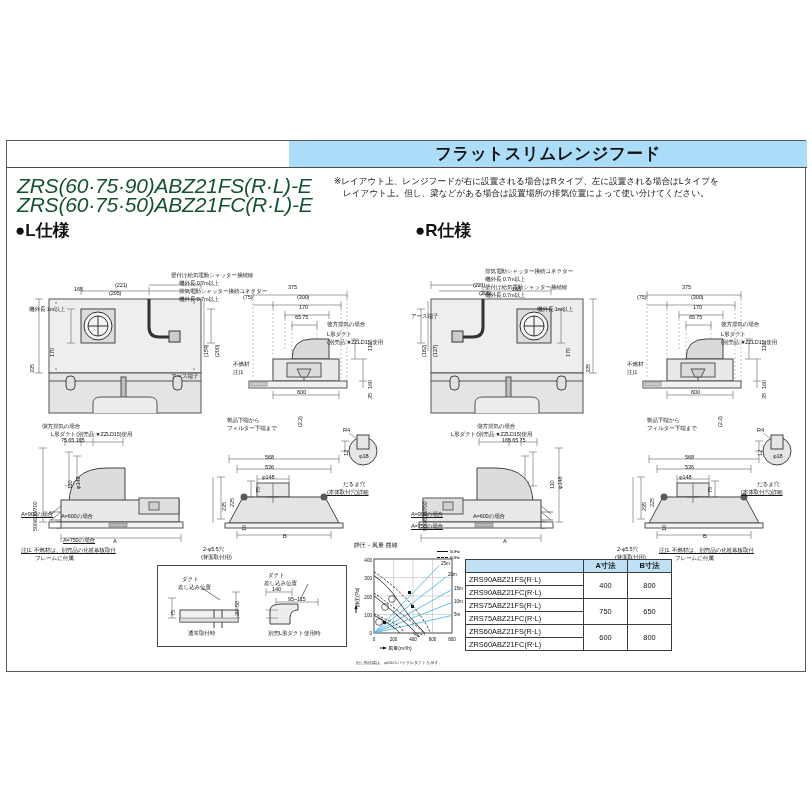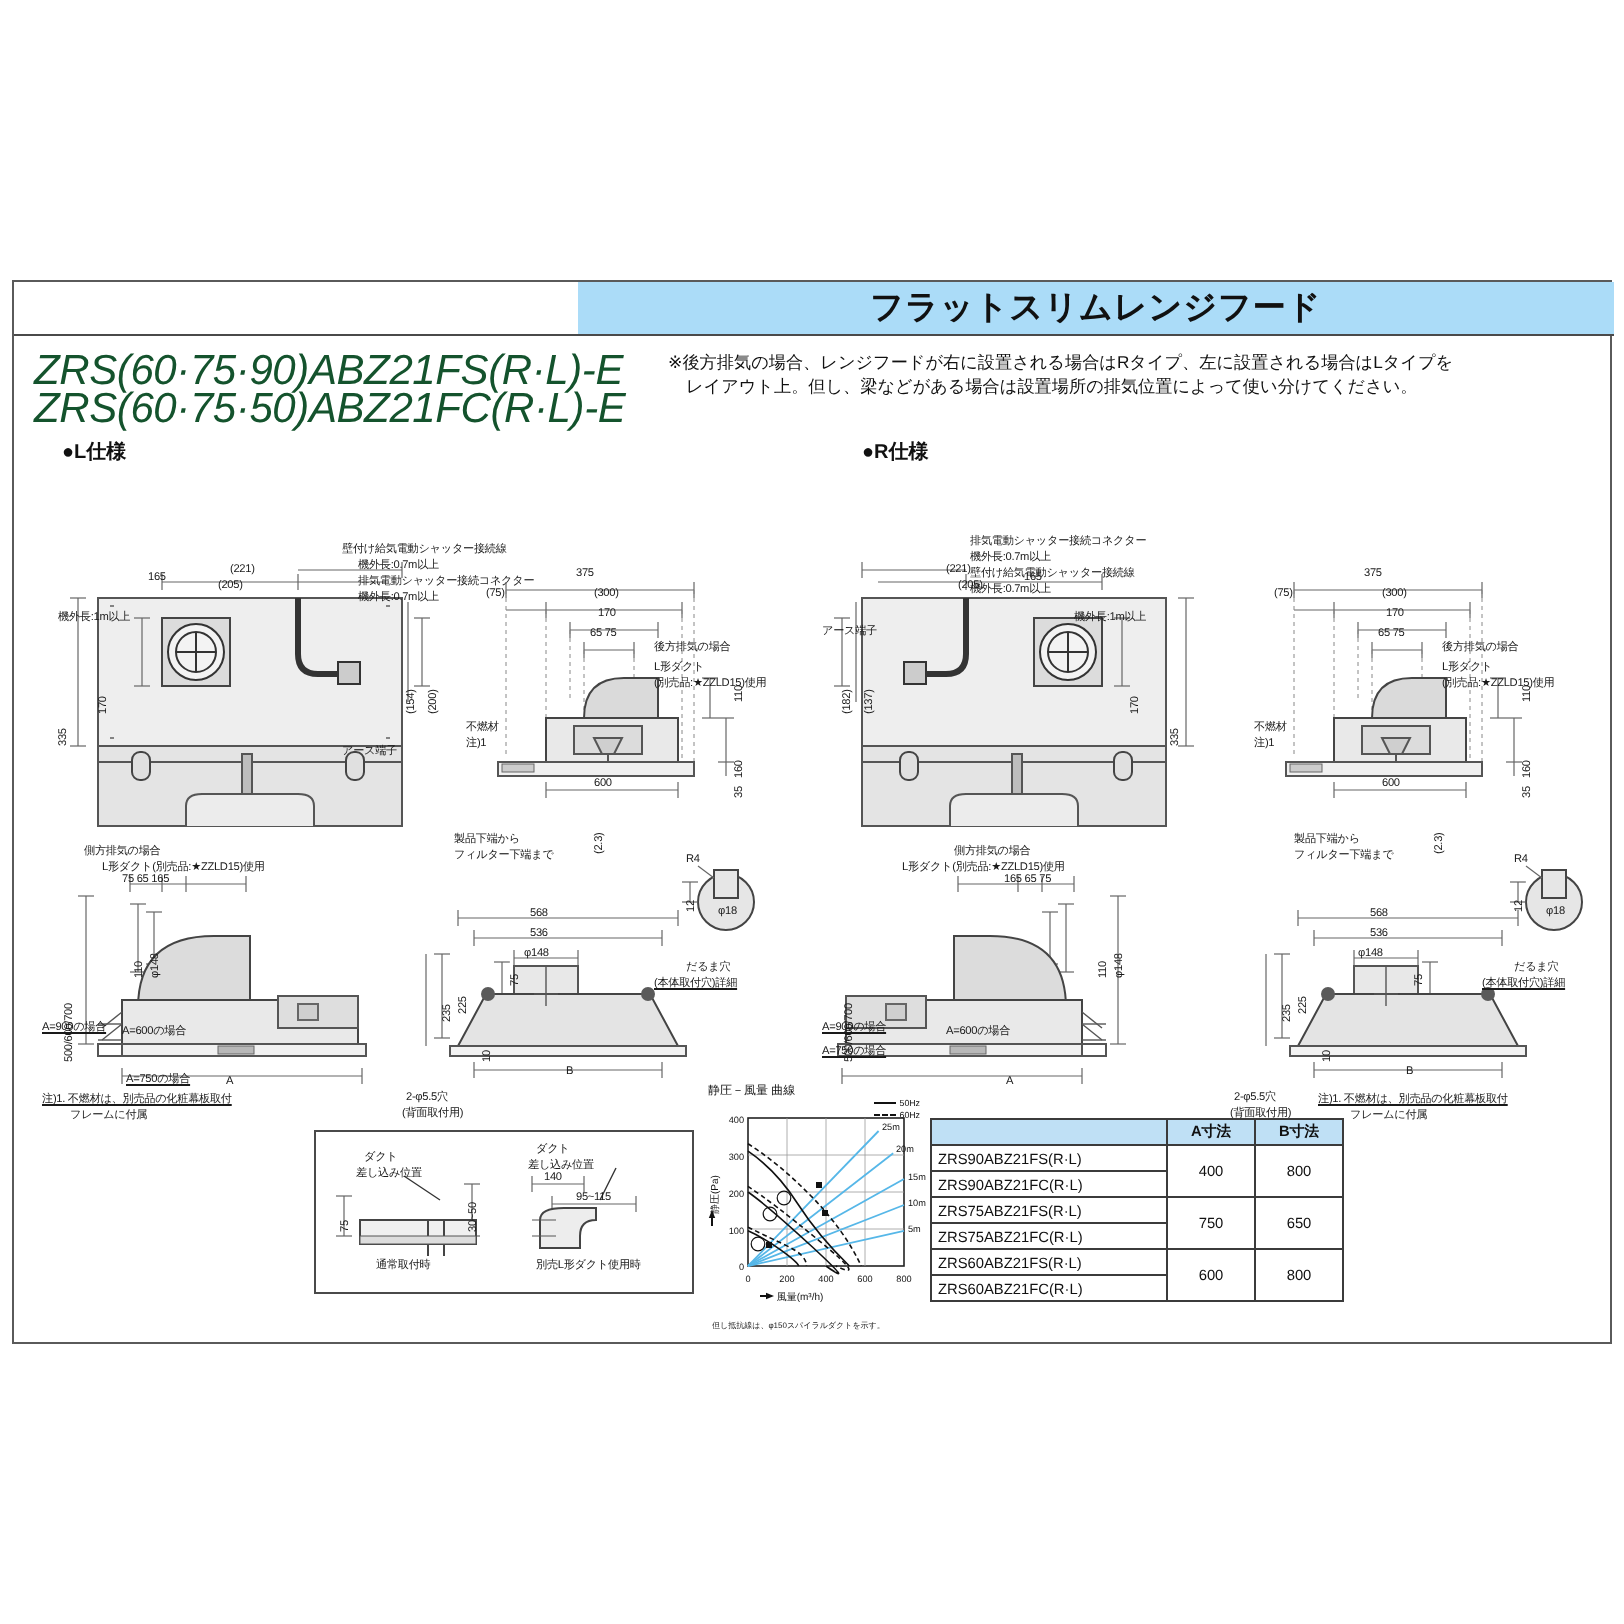--- a/index.html
+++ b/index.html
@@ -51,21 +51,21 @@
   #model2 { top: 52px; }
   
   #top-note {
     position: absolute; left: 327px; top: 34px; width: 465px;
     font-size: 8.6px; line-height: 1.45; color: #111;
   }
   #top-note p { margin: 0; }
   #top-note p.indent { text-indent: 9px; }
   
   .spec-head {
-    position: absolute; font-size: 10px; font-weight: bold; color: #111; margin-left: 16px;
+    position: absolute; font-size: 17px; font-weight: bold; color: #111;
   }
   #spec-L { left: 8px; top: 78px; }
   #spec-R { left: 408px; top: 78px; }
   
   .dt {
     position: absolute;
     font-size: 5.6px; color: #1a1a1a; white-space: nowrap;
     line-height: 1.15; letter-spacing: -.15px;
   }
   .dt.ul { text-decoration: underline; }
@@ -125,21 +125,21 @@
 
   <div id="band-left"></div>
   <div id="title-band">
     <span class="t">フラットスリムレンジフード</span>
   </div>
 
   <div class="model" id="model1">ZRS(60·75·90)ABZ21FS(R·L)-E</div>
   <div class="model" id="model2">ZRS(60·75·50)ABZ21FC(R·L)-E</div>
 
   <div id="top-note">
-    <p>※後方排気の場合、レンジフードが右に設置される場合はRタイプ、左に設置される場合はLタイプを</p>
+    <p>※レイアウト上、レンジフードが右に設置される場合はRタイプ、左に設置される場合はLタイプを</p>
     <p class="indent">レイアウト上。但し、梁などがある場合は設置場所の排気位置によって使い分けてください。</p>
   </div>
 
   <div class="spec-head" id="spec-L">●L仕様</div>
   <div class="spec-head" id="spec-R">●R仕様</div>
 
   <svg width="200" height="140" style="position:absolute;left:14px;top:140px;">
     <rect x="28" y="18" width="152" height="74" fill="#eeeeee" stroke="#555" stroke-width="1"></rect>
     <rect x="28" y="92" width="152" height="40" fill="#e4e4e4" stroke="#555" stroke-width="1"></rect>
     <rect x="60" y="28" width="34" height="34" fill="#dcdcdc" stroke="#444" stroke-width="1"></rect>

